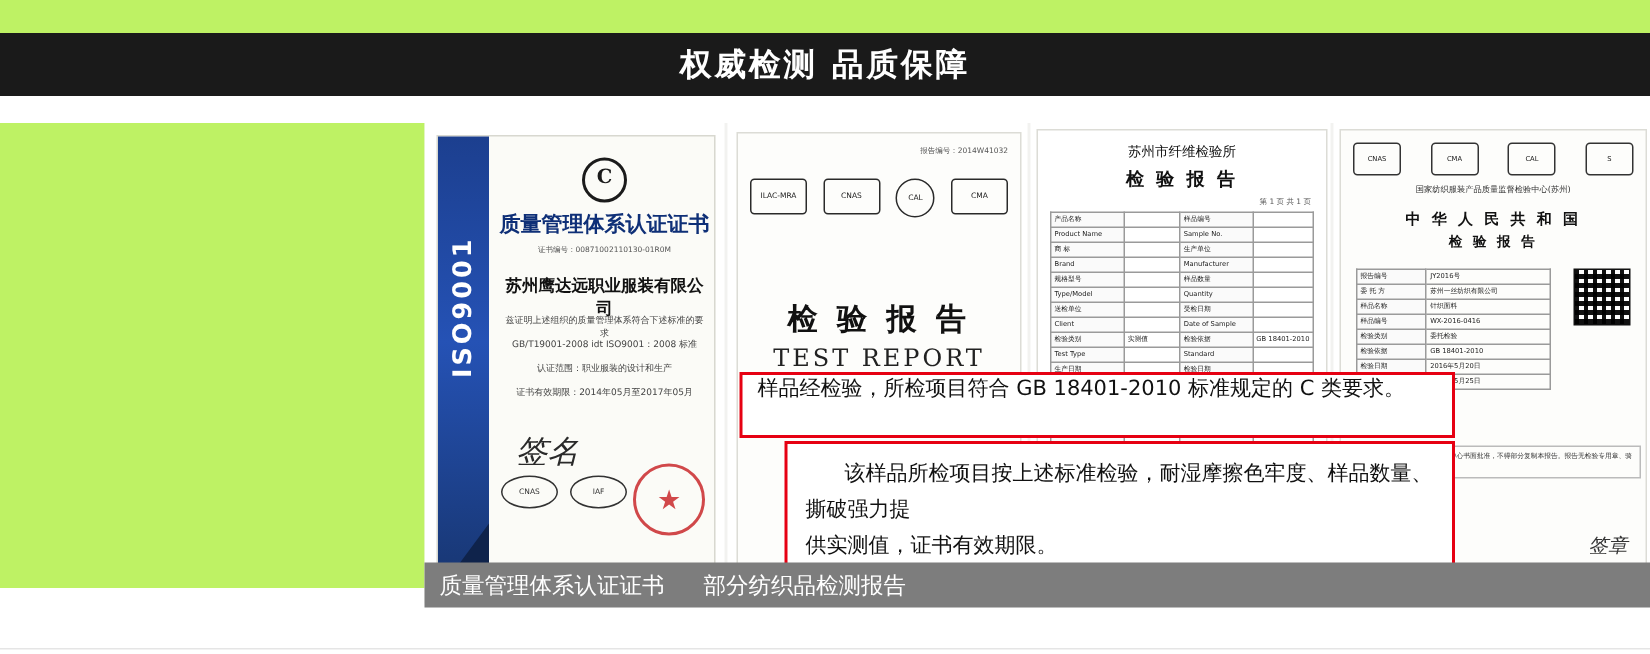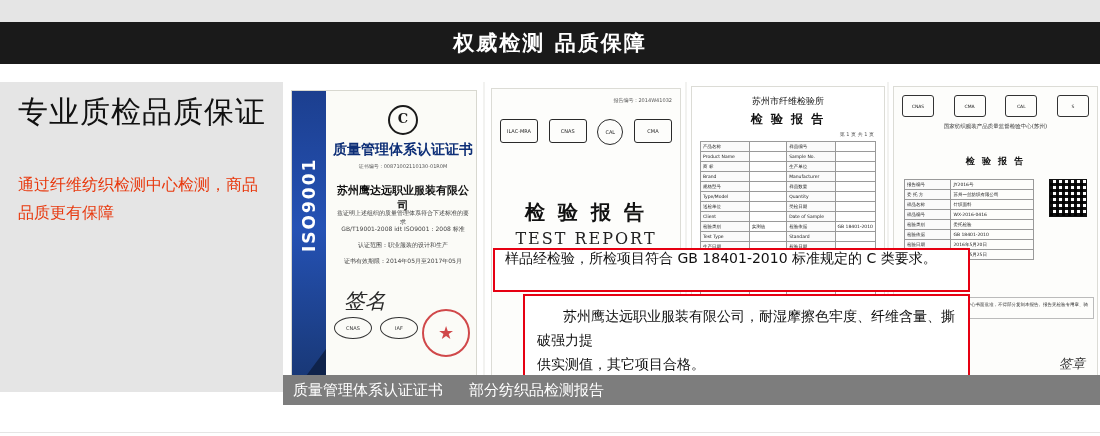--- a/index.html
+++ b/index.html
@@ -10,21 +10,21 @@
     width: 1100px;
     height: 436px;
     background: #ffffff;
     font-family: "Liberation Sans", sans-serif;
     overflow: hidden;
   }
   .page {
     position: relative;
     width: 1100px;
     height: 392px;
-    background: #e5e5e5;
+    background: #bef264;
   }
 
   
   .banner {
     position: absolute;
     left: 0;
     top: 22px;
     width: 1100px;
     height: 42px;
     background: #1a1a1a;
@@ -454,24 +454,20 @@
 </head>
 <body>
 
 <div class="page">
 
   <div class="banner">
     <span class="banner-text">权威检测  品质保障</span>
   </div>
   <div class="top-rule"></div>
 
-  <div class="left-col">
-    <div class="headline">专业质检品质保证</div>
-    <div class="subtext">通过纤维纺织检测中心检测，商品品质更有保障</div>
-  </div>
 
   <div class="photo-strip">
 
     <div class="cert cert-1">
       <div class="c1-page">
         <div class="c1-bluebar">
           <div class="c1-iso">ISO9001</div>
         </div>
         <div class="c1-logo">C</div>
         <div class="c1-title">质量管理体系认证证书</div>
@@ -628,20 +624,21 @@
 
     <div class="cert cert-4">
       <div class="c4-page">
         <div class="c4-logos">
           <div class="c4-logo">CNAS</div>
           <div class="c4-logo">CMA</div>
           <div class="c4-logo">CAL</div>
           <div class="c4-logo">S</div>
         </div>
         <div class="c4-head">国家纺织服装产品质量监督检验中心(苏州)</div>
+        <div class="c4-title">中 华 人 民 共 和 国</div>
         <div class="c4-title2">检 验 报 告</div>
         <div class="c4-qr"></div>
         <table class="c4-table">
           <tbody>
             <tr>
               <td class="lbl">报告编号</td>
               <td>JY2016号</td>
             </tr>
             <tr>
               <td class="lbl">委 托 方</td>
@@ -679,22 +676,22 @@
       </div>
     </div>
 
   </div>
 
   <div class="callout callout-1">
     <span>样品经检验，所检项目符合 GB 18401-2010 标准规定的 C 类要求。</span>
   </div>
 
   <div class="callout callout-2">
-    <span class="indent">苏州鹰达远职业服装有限公司，耐湿摩擦色牢度、纤维含量、撕破强力提</span>
-    <span>供实测值，其它项目合格。</span>
+    <span class="indent">该样品所检项目按上述标准检验，耐湿摩擦色牢度、样品数量、撕破强力提</span>
+    <span>供实测值，证书有效期限。</span>
     <span class="indent">检验结果详见附页。</span>
   </div>
 
   <div class="caption-bar">
     <span class="caption-1">质量管理体系认证证书</span>
     <span class="caption-2">部分纺织品检测报告</span>
   </div>
 
   <div class="bottom-rule"></div>
 </div>

